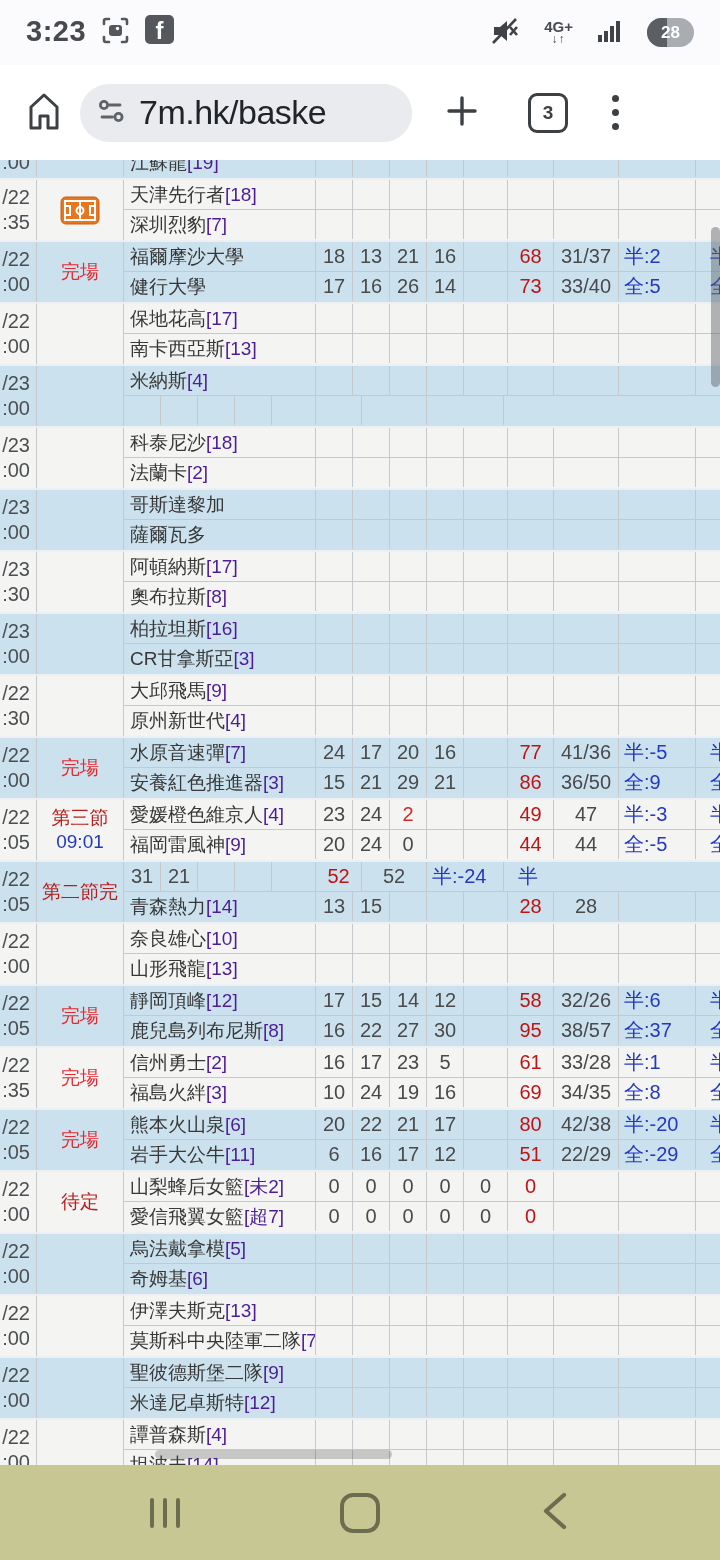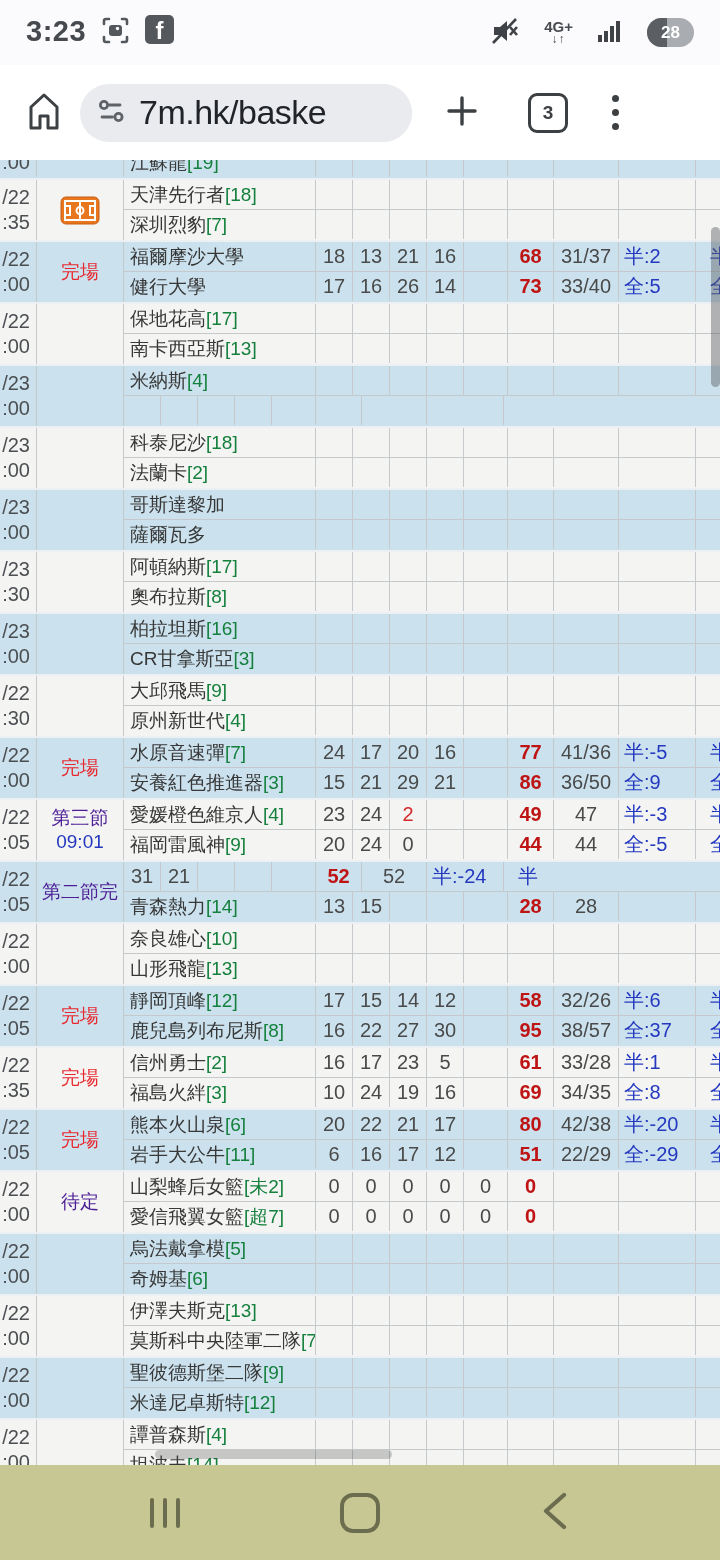--- a/index.html
+++ b/index.html
@@ -42,32 +42,32 @@
   .tbl{margin-left:-30px;width:806px;}
   .match{display:flex;border-bottom:2px solid #edf0f2;}
   .bg-b{background:#cbe2ee;}
   .bg-w{background:#f4f4f3;}
   .c{box-sizing:border-box;border-right:1px solid #c5c9cb;}
   .c-date{width:67px;height:60px;display:flex;flex-direction:column;justify-content:center;
           align-items:flex-end;padding-right:6px;color:#4c4f52;font-size:20px;line-height:25px;}
   .c-status{width:87px;height:60px;display:flex;flex-direction:column;justify-content:center;
             align-items:center;font-size:19px;line-height:24px;}
   .st-red{color:#e8262d;}
-  .st-dark{color:#4c1d95;}
+  .st-dark{color:#b91c1c;}
   .st-blue{color:#2438c0;}
   .teams{flex:1;display:flex;flex-direction:column;}
   .trow{display:flex;height:29px;}
   .trow-top{border-bottom:1px solid #c5c9cb;}
   .trow .c{display:flex;align-items:center;justify-content:center;font-size:20px;color:#4a4a4a;height:100%;}
   .w-team{width:192px;justify-content:flex-start !important;padding-left:6px;white-space:nowrap;overflow:hidden;}
   .tname{font-size:19px;color:#383838;}
-  .trank{font-size:19px;color:#15803d;}
+  .trank{font-size:19px;color:#4c1d95;}
   .w-q{width:37px;}
   .w-ot{width:44px;}
-  .w-total{width:46px;font-weight:700;color:#bf1414 !important;}
+  .w-total{width:46px;font-weight:400;color:#bf1414 !important;}
   .w-half{width:65px;}
   .w-o1{width:77px;justify-content:flex-start !important;padding-left:5px;}
   .w-o2{width:80px;justify-content:flex-start !important;padding-left:14px;border-right:none;}
   .odds{color:#2438c0 !important;}
   .q-red{color:#d42a2a !important;}
   .partial{height:18px;overflow:hidden;position:relative;border-bottom:2px solid #edf0f2;}
   .partial .inner{position:absolute;left:0;top:-12px;width:806px;display:flex;}
   .partial .c{height:29px;}
   .live-icon svg{display:block;}
 

